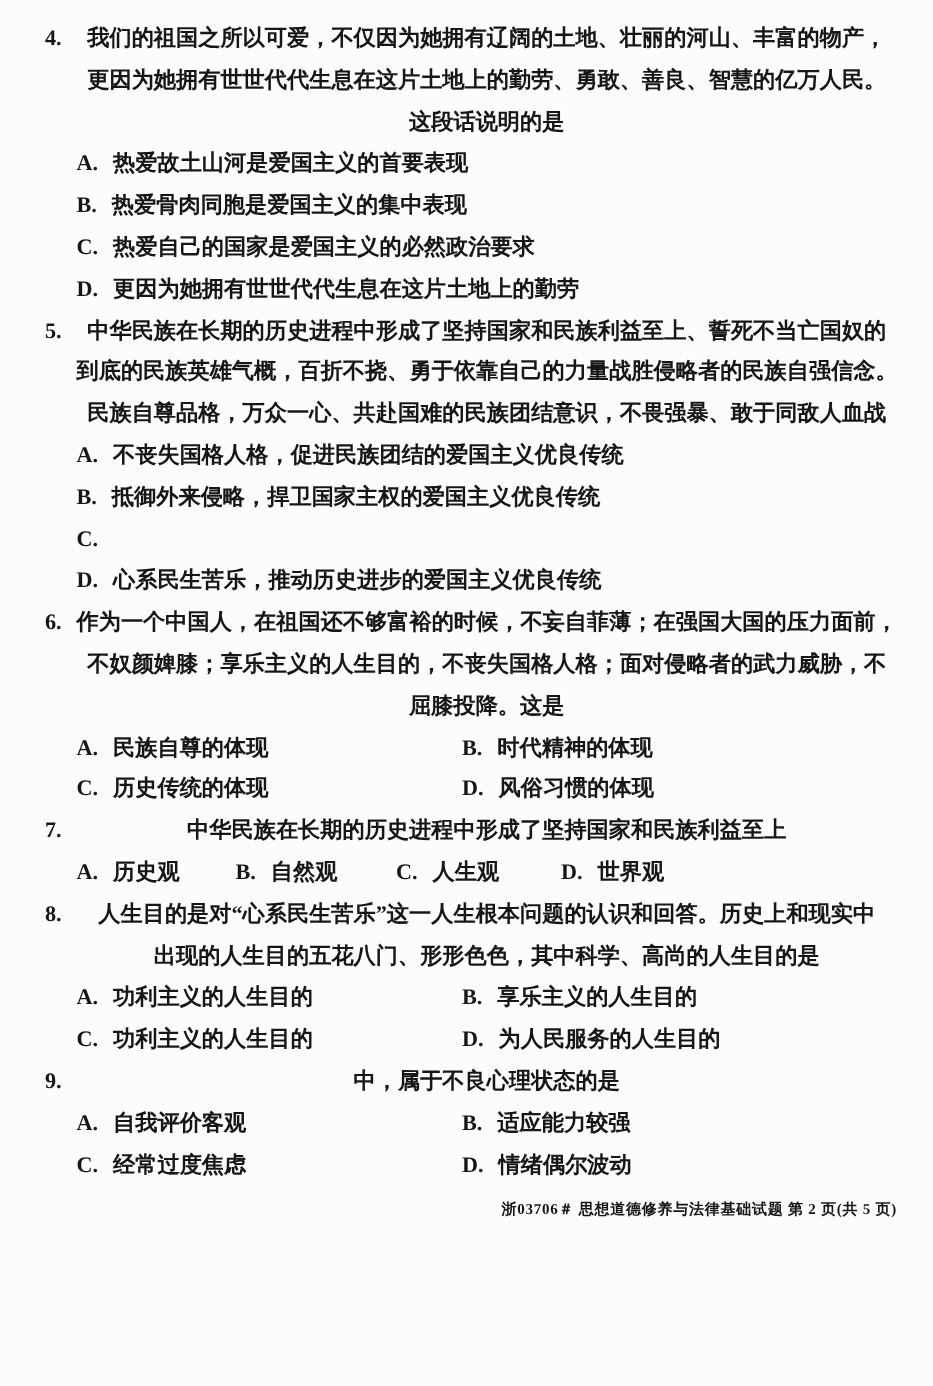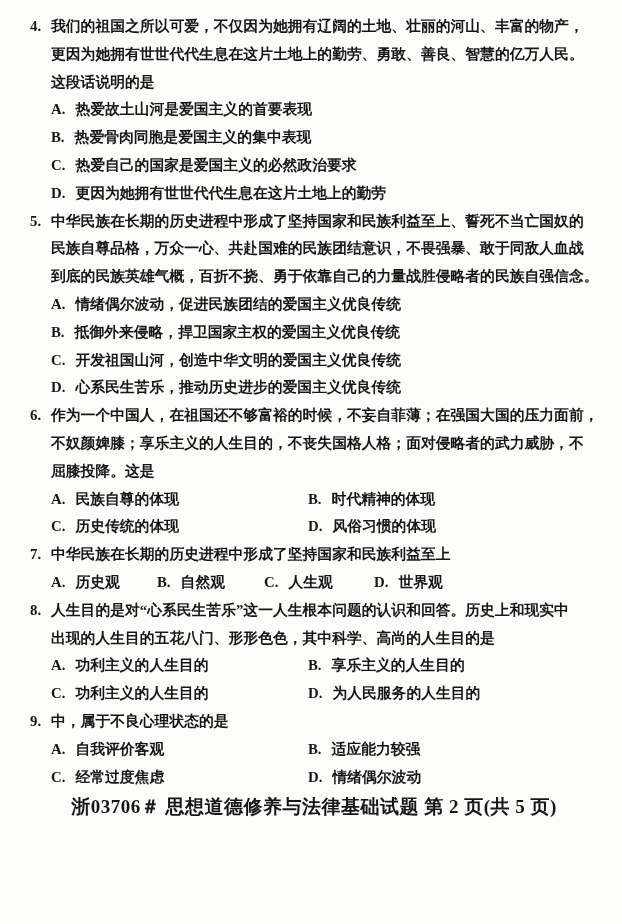--- a/index.html
+++ b/index.html
@@ -24,39 +24,39 @@
   .question {
     position: relative;
     padding-left: 21px;
   }
   .qnum {
     position: absolute;
     left: 0;
     top: 0;
     white-space: nowrap;
   }
-  .stem-line { white-space: nowrap; }
+  .stem-line { white-space: nowrap; text-align: center; }
   .option { display: flex; white-space: nowrap; }
   .opt-label { margin-right: 10px; flex: 0 0 auto; }
   
   .options.list .option { display: flex; }
   
   .options.cols-2 {
     display: grid;
     grid-template-columns: 257px 1fr;
   }
   
   .options.cols-4 { display: flex; }
   .options.cols-4 .option:nth-child(1) { width: 106px; }
   .options.cols-4 .option:nth-child(2) { width: 107px; }
   .options.cols-4 .option:nth-child(3) { width: 110px; }
   .options.cols-4 .option:nth-child(4) { width: auto; }
   .footer {
-    text-align: center;
-    font-size: 19px;
+    text-align: right;
+    font-size: 10px;
     margin-top: 2px;
     letter-spacing: 0.5px;
     white-space: nowrap;
   }
 </style>
 </head>
 <body>
 
 <div class="page">
   <div id="questions">
@@ -80,34 +80,33 @@
           </div>
           <div class="option">
             <span class="opt-label">D.</span>
             <span class="opt-text">更因为她拥有世世代代生息在这片土地上的勤劳</span>
           </div>
         </div>
       </div>
       <div class="question">
         <span class="qnum">5.</span>
         <div class="stem-line">中华民族在长期的历史进程中形成了坚持国家和民族利益至上、誓死不当亡国奴的</div>
+        <div class="stem-line">到底的民族英雄气概，百折不挠、勇于依靠自己的力量战胜侵略者的民族自强信念。</div>
         <div class="stem-line">民族自尊品格，万众一心、共赴国难的民族团结意识，不畏强暴、敢于同敌人血战</div>
-        <div class="stem-line">到底的民族英雄气概，百折不挠、勇于依靠自己的力量战胜侵略者的民族自强信念。</div>
         <div class="options list">
           <div class="option">
             <span class="opt-label">A.</span>
-            <span class="opt-text">情绪偶尔波动，促进民族团结的爱国主义优良传统</span>
+            <span class="opt-text">不丧失国格人格，促进民族团结的爱国主义优良传统</span>
           </div>
           <div class="option">
             <span class="opt-label">B.</span>
             <span class="opt-text">抵御外来侵略，捍卫国家主权的爱国主义优良传统</span>
           </div>
           <div class="option">
             <span class="opt-label">C.</span>
-            <span class="opt-text">开发祖国山河，创造中华文明的爱国主义优良传统</span>
           </div>
           <div class="option">
             <span class="opt-label">D.</span>
             <span class="opt-text">心系民生苦乐，推动历史进步的爱国主义优良传统</span>
           </div>
         </div>
       </div>
       <div class="question">
         <span class="qnum">6.</span>
         <div class="stem-line">作为一个中国人，在祖国还不够富裕的时候，不妄自菲薄；在强国大国的压力面前，</div>

